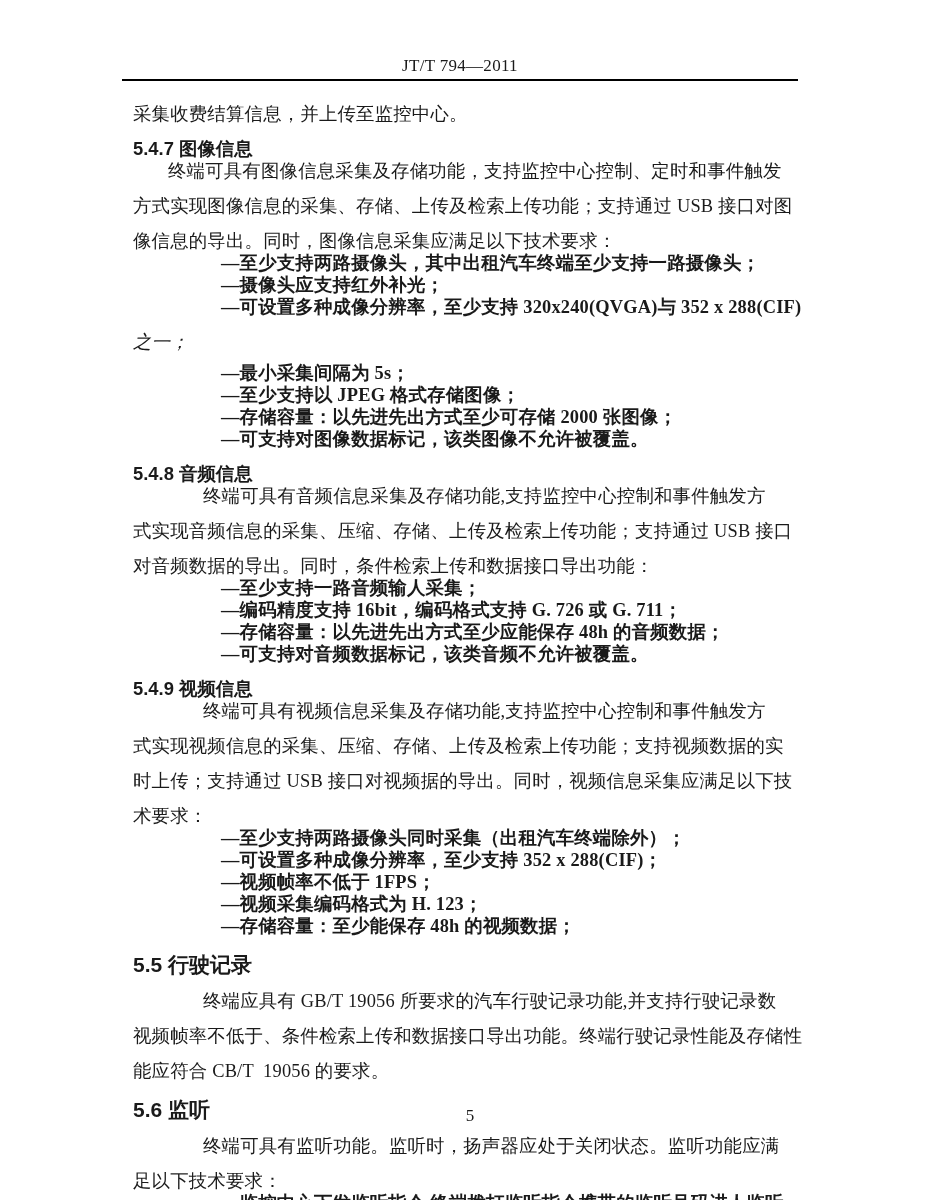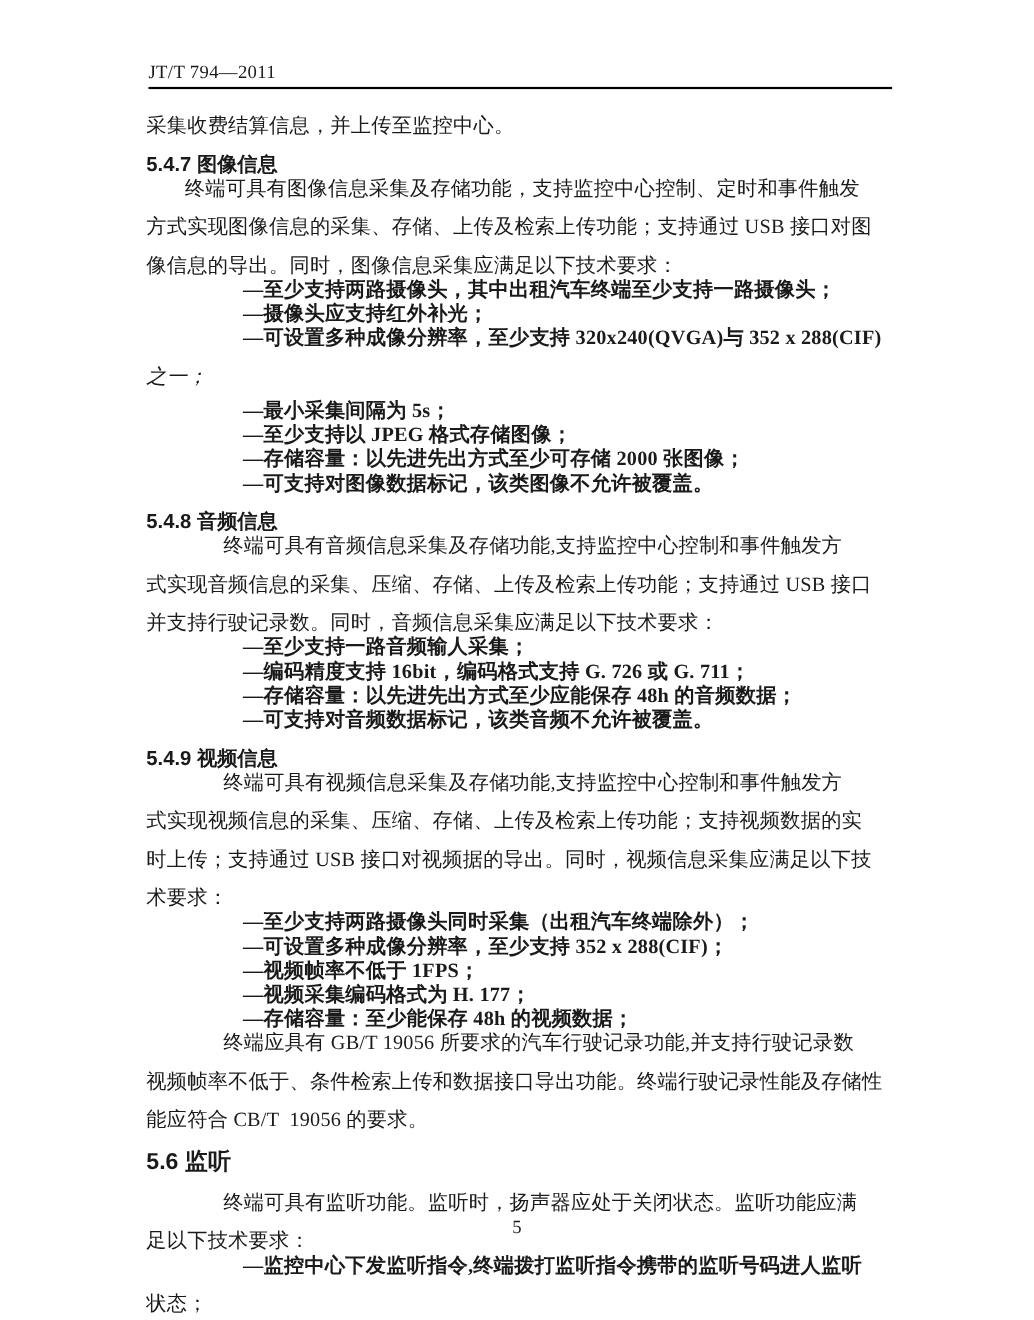--- a/index.html
+++ b/index.html
@@ -6,23 +6,23 @@
   body{
     width:940px;height:1200px;
     background:#ffffff;
     color:#1a1a1a;
     font-family:"Liberation Serif","DejaVu Serif",serif;
     position:relative;
     overflow:hidden;
   }
   .page-header{
     position:absolute;
-    left:135px;top:56px;
+    left:122px;top:56px;
     width:676px;
-    text-align:left;
+    text-align:center;
     font-size:17px;
     letter-spacing:0.3px;
     padding-bottom:3px;
     border-bottom:2px solid #000;
   }
   .content{
     position:absolute;
     left:133px;top:90px;
     width:690px;
   }
@@ -75,35 +75,36 @@
     <div class="line ind-5">—摄像头应支持红外补光；</div>
     <div class="line ind-5">—可设置多种成像分辨率，至少支持 320x240(QVGA)与 352 x 288(CIF)</div>
     <div class="line ind-0 gap">之一；</div>
     <div class="line ind-5">—最小采集间隔为 5s；</div>
     <div class="line ind-5">—至少支持以 JPEG 格式存储图像；</div>
     <div class="line ind-5">—存储容量：以先进先出方式至少可存储 2000 张图像；</div>
     <div class="line ind-5">—可支持对图像数据标记，该类图像不允许被覆盖。</div>
     <div class="h3 ind-0">5.4.8 音频信息</div>
     <div class="line ind-4">终端可具有音频信息采集及存储功能,支持监控中心控制和事件触发方</div>
     <div class="line ind-0">式实现音频信息的采集、压缩、存储、上传及检索上传功能；支持通过 USB 接口</div>
-    <div class="line ind-0">并支持行驶记录数。同时，音频信息采集应满足以下技术要求：</div>
+    <div class="line ind-0">对音频数据的导出。同时，条件检索上传和数据接口导出功能：</div>
     <div class="line ind-5">—至少支持一路音频输人采集；</div>
     <div class="line ind-5">—编码精度支持 16bit，编码格式支持 G. 726 或 G. 711；</div>
     <div class="line ind-5">—存储容量：以先进先出方式至少应能保存 48h 的音频数据；</div>
     <div class="line ind-5">—可支持对音频数据标记，该类音频不允许被覆盖。</div>
     <div class="h3 ind-0">5.4.9 视频信息</div>
     <div class="line ind-4">终端可具有视频信息采集及存储功能,支持监控中心控制和事件触发方</div>
     <div class="line ind-0">式实现视频信息的采集、压缩、存储、上传及检索上传功能；支持视频数据的实</div>
     <div class="line ind-0">时上传；支持通过 USB 接口对视频据的导出。同时，视频信息采集应满足以下技</div>
     <div class="line ind-0">术要求：</div>
     <div class="line ind-5">—至少支持两路摄像头同时采集（出租汽车终端除外）；</div>
     <div class="line ind-5">—可设置多种成像分辨率，至少支持 352 x 288(CIF)；</div>
     <div class="line ind-5">—视频帧率不低于 1FPS；</div>
-    <div class="line ind-5">—视频采集编码格式为 H. 177；</div>
+    <div class="line ind-5">—视频采集编码格式为 H. 123；</div>
     <div class="line ind-5">—存储容量：至少能保存 48h 的视频数据；</div>
+    <div class="h2 ind-0">5.5 行驶记录</div>
     <div class="line ind-4">终端应具有 GB/T 19056 所要求的汽车行驶记录功能,并支持行驶记录数</div>
     <div class="line ind-0">视频帧率不低于、条件检索上传和数据接口导出功能。终端行驶记录性能及存储性</div>
     <div class="line ind-0">能应符合 CB/T  19056 的要求。</div>
     <div class="h2 ind-0">5.6 监听</div>
     <div class="line ind-4">终端可具有监听功能。监听时，扬声器应处于关闭状态。监听功能应满</div>
     <div class="line ind-0">足以下技术要求：</div>
     <div class="line ind-5">—监控中心下发监听指令,终端拨打监听指令携带的监听号码进人监听</div>
     <div class="line ind-0">状态；</div>
   </div>
 

